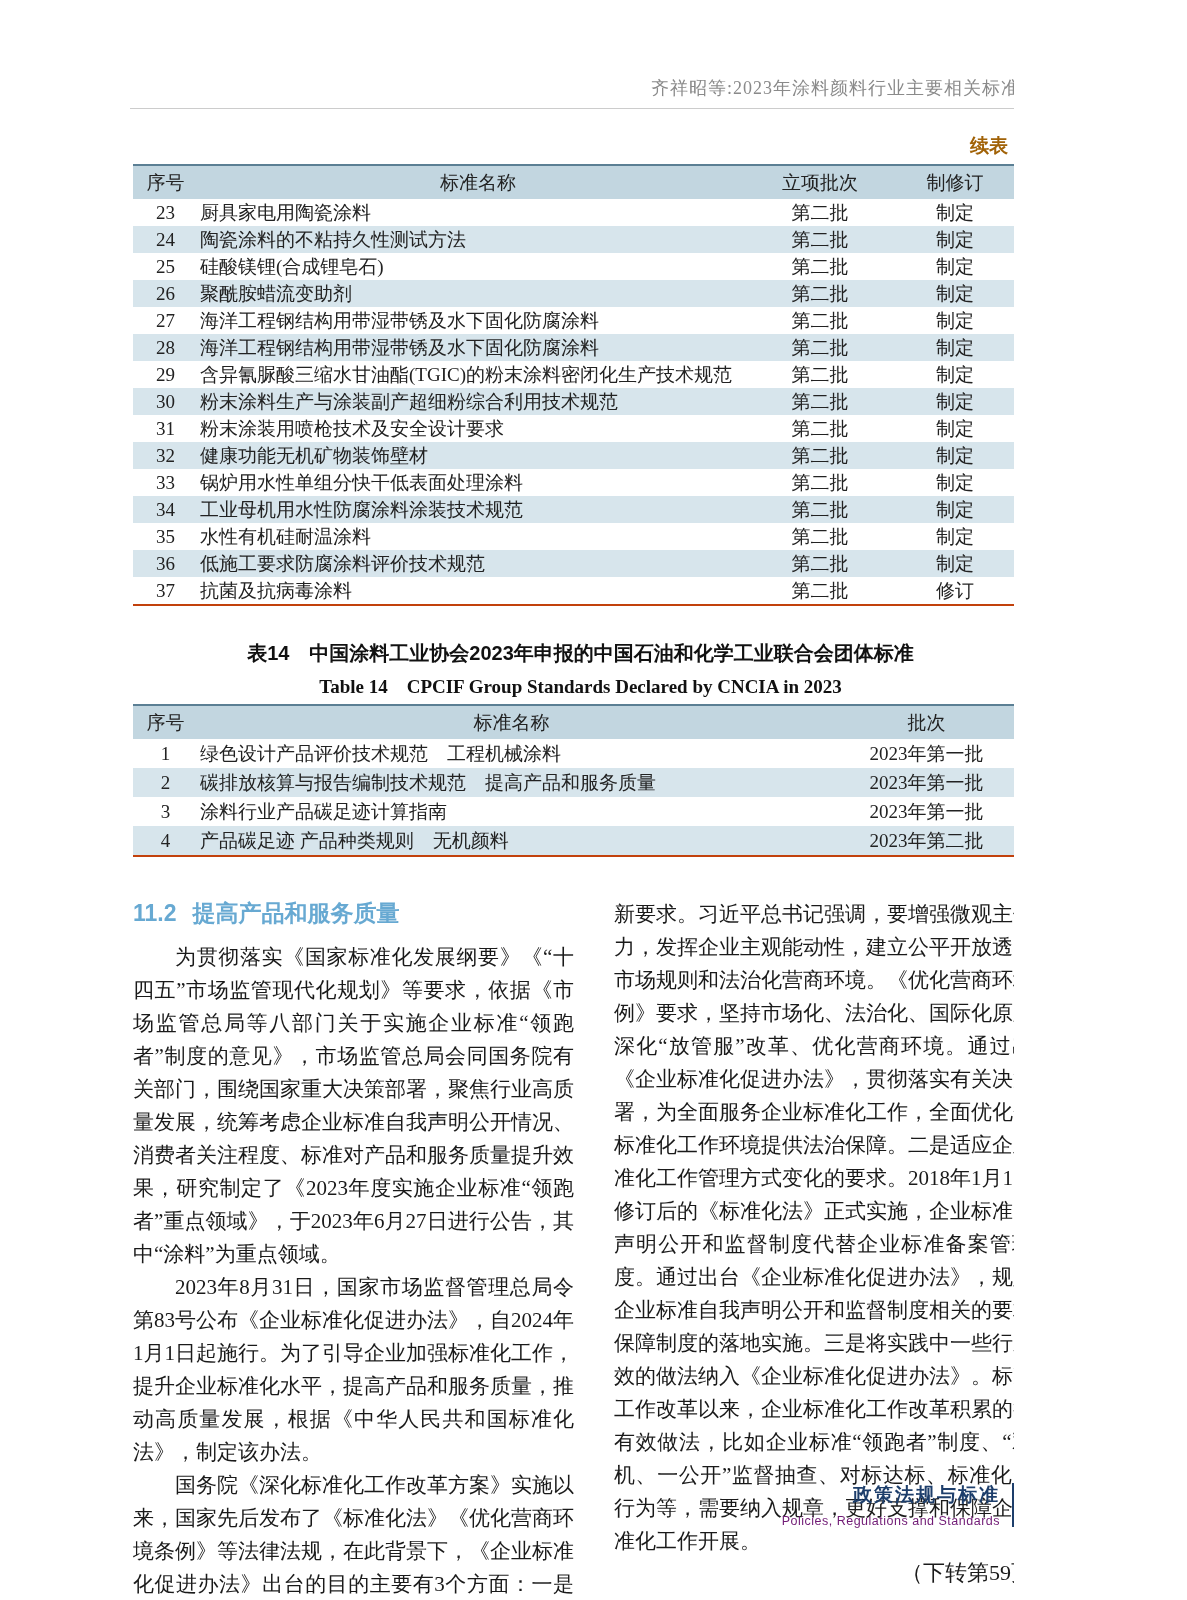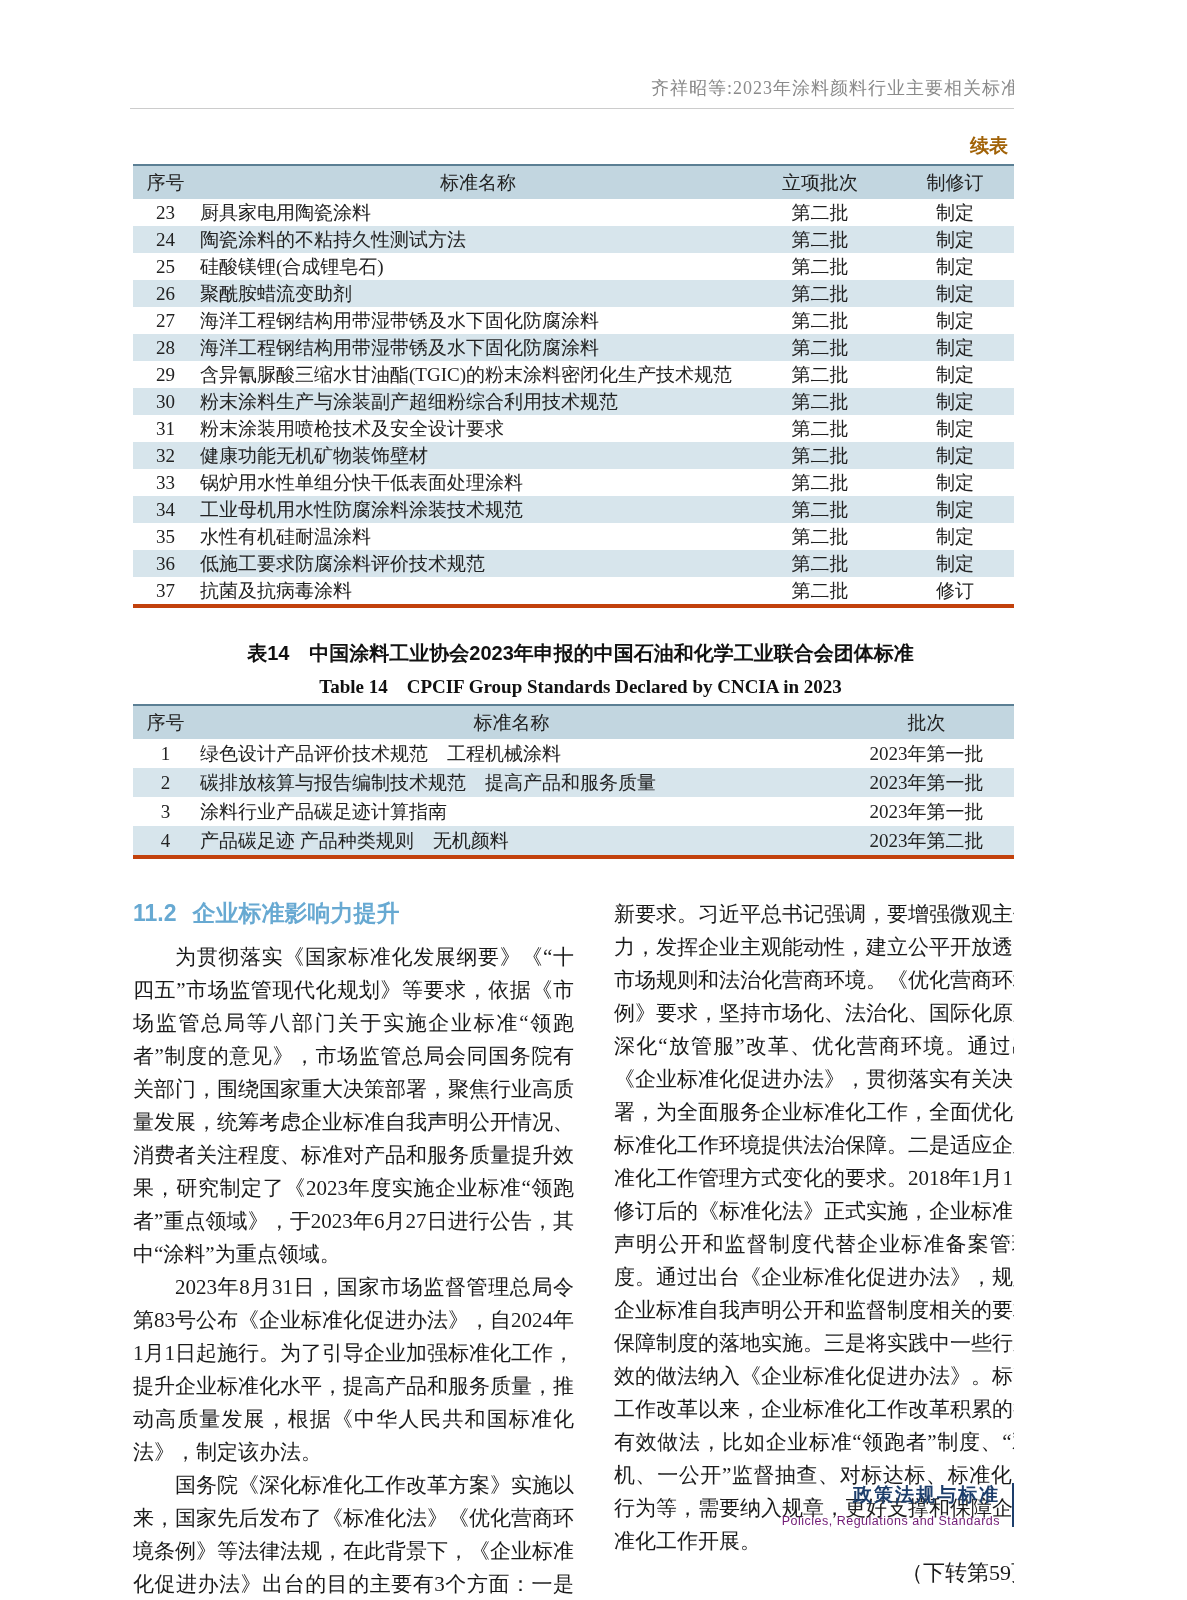--- a/index.html
+++ b/index.html
@@ -25,21 +25,21 @@
     position:absolute;top:133px;left:133px;width:895px;box-sizing:border-box;
     text-align:right;padding-right:20px;
     font-family:"Liberation Sans","DejaVu Sans",sans-serif;
     font-weight:bold;font-size:19px;color:#a16207;
   }
   
   .tbl{
     position:absolute;left:133px;width:895px;
     border-collapse:collapse;table-layout:fixed;
     font-size:19px;color:#222222;
-    border-bottom:4px solid #c2410c;
+    border-bottom:2px solid #c2410c;
   }
   .tbl1{top:164px;}
   .tbl2{top:704px;}
   .tbl th{
     background:#c2d6e0;height:33px;font-weight:normal;
     border-top:2px solid #5b7f94;text-align:center;padding:0;
   }
   .tbl td{text-align:center;padding:0;vertical-align:middle;}
   .tbl1 td{height:27px;}
   .tbl2 td{height:29px;}
@@ -243,21 +243,21 @@
           <td>产品碳足迹 产品种类规则　无机颜料</td>
           <td>2023年第二批</td>
         </tr>
       </tbody>
   </table>
 
   <div class="section">
     <div class="cols">
       <div class="col">
         <h2 class="sec-head">
-          <span class="sec-num">11.2</span><span class="sec-title">企业标准影响力提升</span>
+          <span class="sec-num">11.2</span><span class="sec-title">提高产品和服务质量</span>
         </h2>
         <div>
             <p class="para indent">为贯彻落实《国家标准化发展纲要》《“十四五”市场监管现代化规划》等要求，依据《市场监管总局等八部门关于实施企业标准“领跑者”制度的意见》，市场监管总局会同国务院有关部门，围绕国家重大决策部署，聚焦行业高质量发展，统筹考虑企业标准自我声明公开情况、消费者关注程度、标准对产品和服务质量提升效果，研究制定了《2023年度实施企业标准“领跑者”重点领域》，于2023年6月27日进行公告，其中“涂料”为重点领域。</p>
             <p class="para indent">2023年8月31日，国家市场监督管理总局令第83号公布《企业标准化促进办法》，自2024年1月1日起施行。为了引导企业加强标准化工作，提升企业标准化水平，提高产品和服务质量，推动高质量发展，根据《中华人民共和国标准化法》，制定该办法。</p>
             <p class="para indent">国务院《深化标准化工作改革方案》实施以来，国家先后发布了《标准化法》《优化营商环境条例》等法律法规，在此背景下，《企业标准化促进办法》出台的目的主要有3个方面：一是落实优化营商环境提出的</p>
           </div>
       </div>
       <div class="col">
         <div>
             <p class="para">新要求。习近平总书记强调，要增强微观主体活力，发挥企业主观能动性，建立公平开放透明的市场规则和法治化营商环境。《优化营商环境条例》要求，坚持市场化、法治化、国际化原则，深化“放管服”改革、优化营商环境。通过出台《企业标准化促进办法》，贯彻落实有关决策部署，为全面服务企业标准化工作，全面优化企业标准化工作环境提供法治保障。二是适应企业标准化工作管理方式变化的要求。2018年1月1日，修订后的《标准化法》正式实施，企业标准自我声明公开和监督制度代替企业标准备案管理制度。通过出台《企业标准化促进办法》，规定与企业标准自我声明公开和监督制度相关的要求，保障制度的落地实施。三是将实践中一些行之有效的做法纳入《企业标准化促进办法》。标准化工作改革以来，企业标准化工作改革积累的行之有效做法，比如企业标准“领跑者”制度、“双随机、一公开”监督抽查、对标达标、标准化良好行为等，需要纳入规章，更好支撑和保障企业标准化工作开展。</p>

